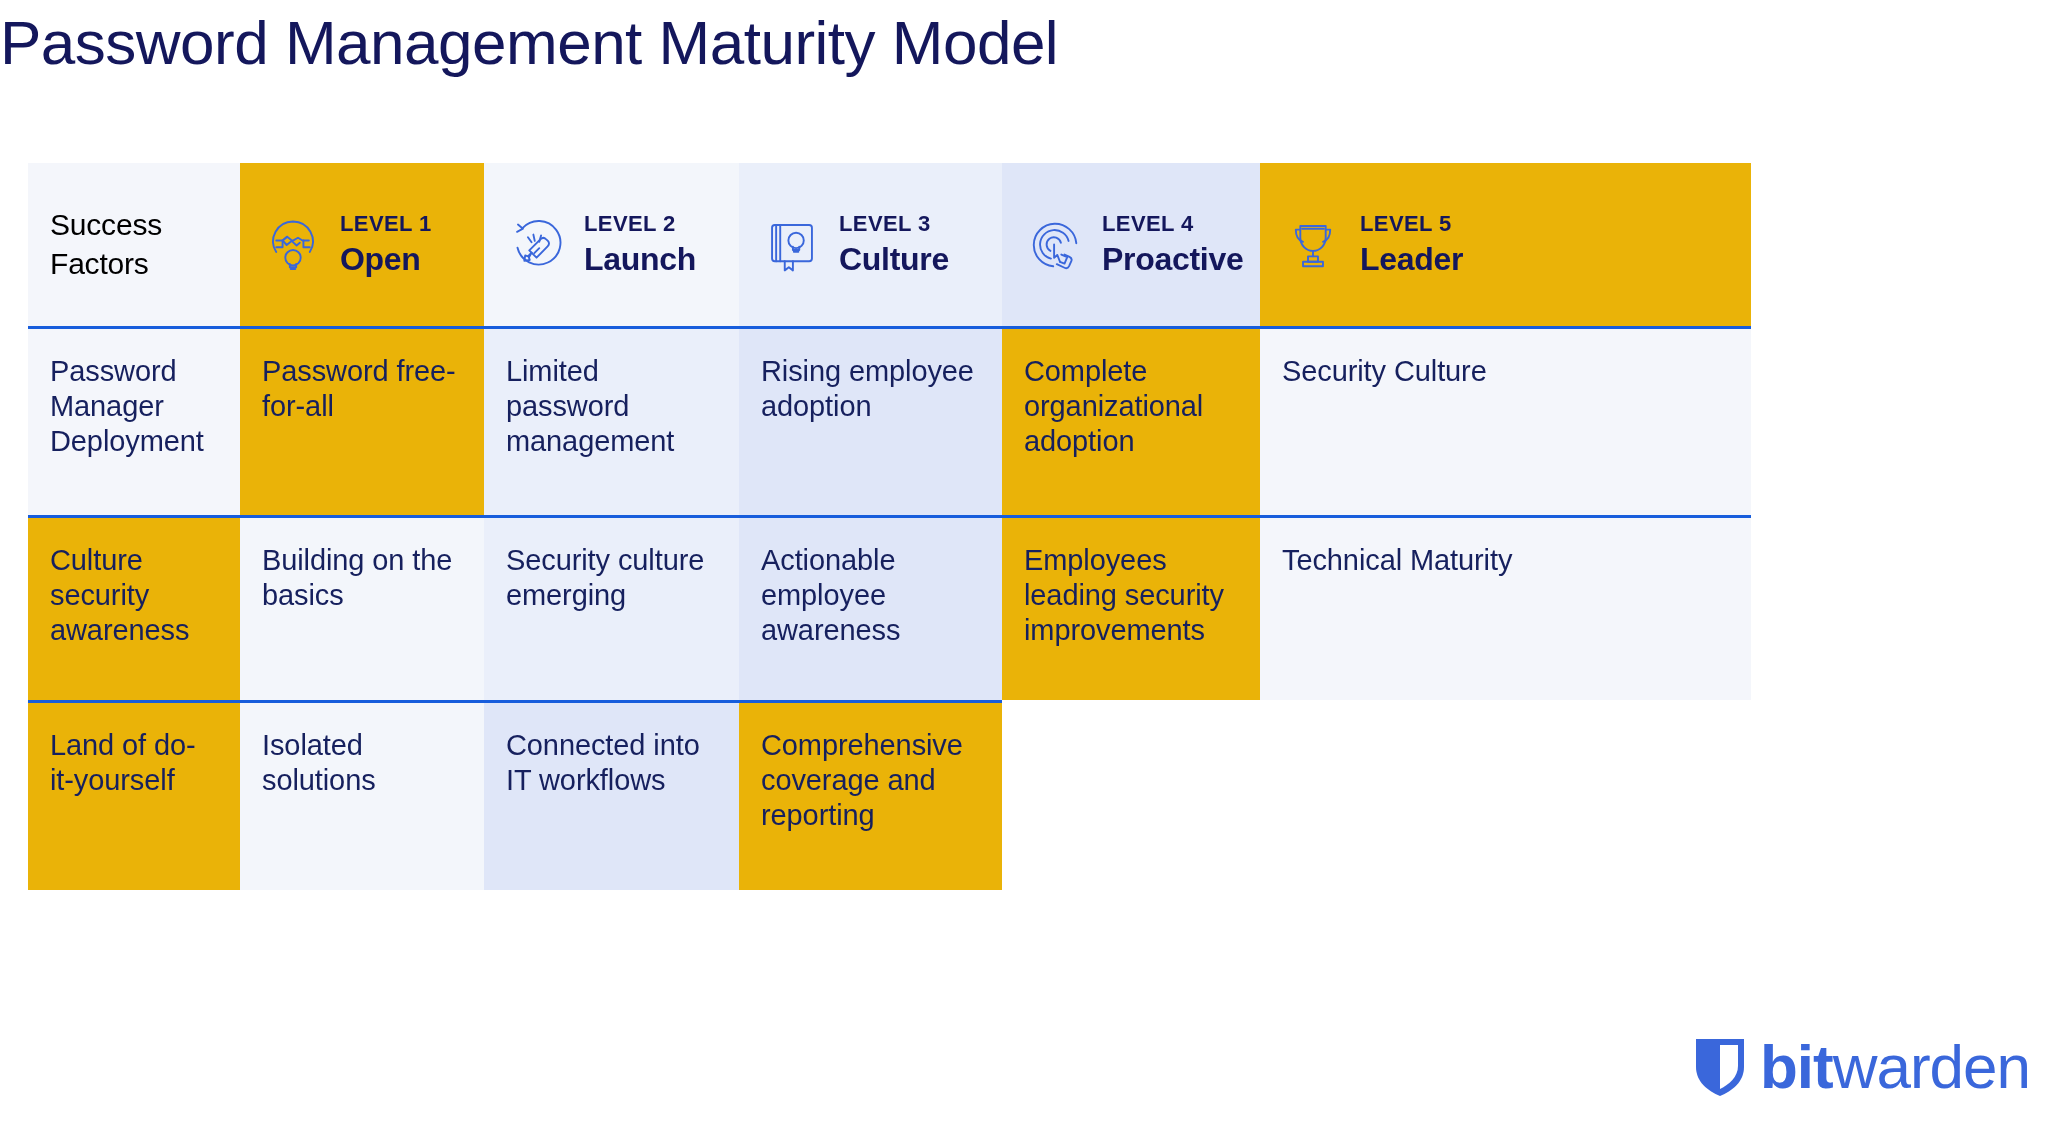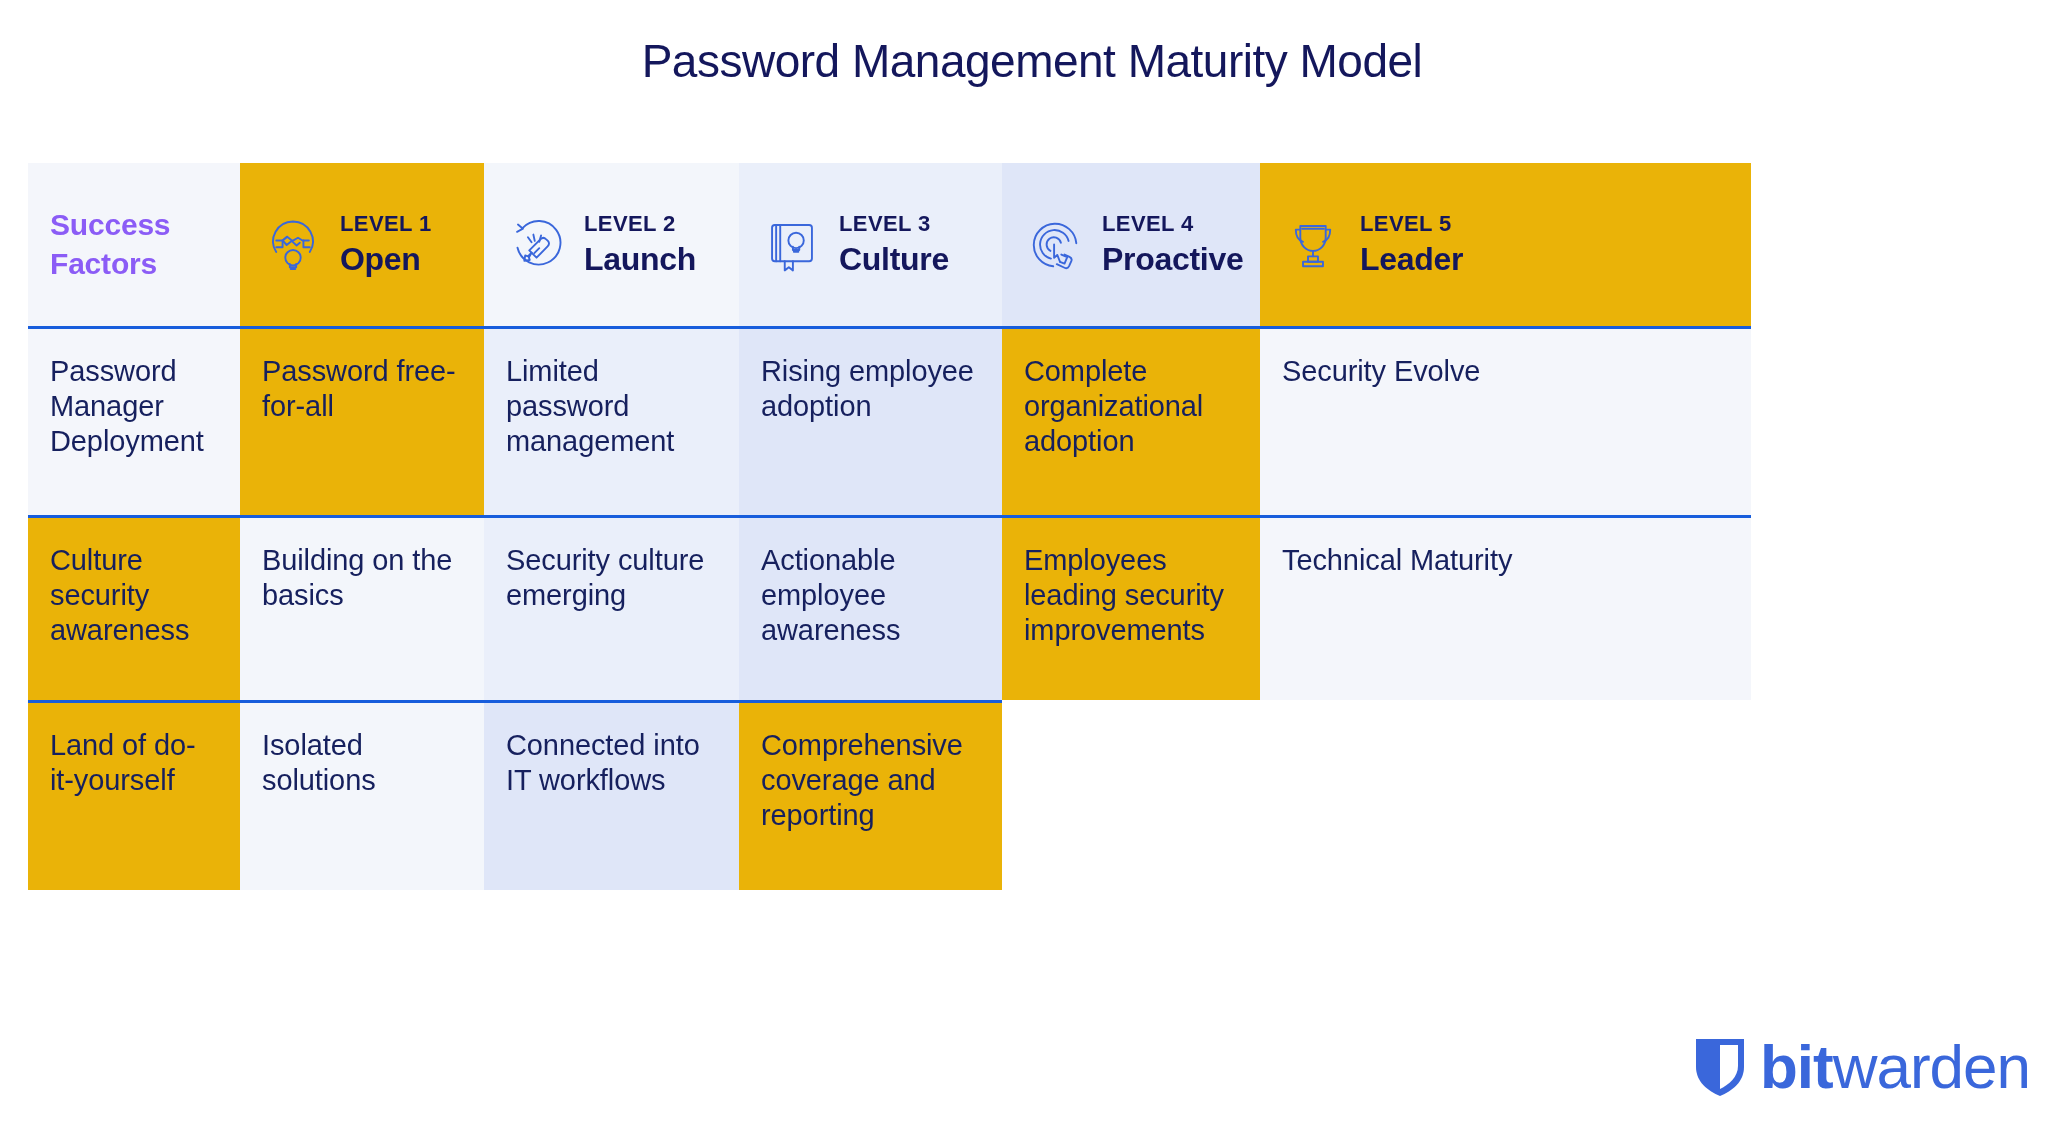--- a/index.html
+++ b/index.html
@@ -13,24 +13,23 @@
   #root {
     position: relative;
     width: 2064px;
     height: 1124px;
     background: #ffffff;
   }
 
   
   #title {
     position: absolute;
-    left: 0; top: 36px;
+    left: 0; top: 9px;
     width: 2064px;
-    text-align: center;
-    font-size: 46px;
+    font-size: 62px;
     font-weight: 400;
     letter-spacing: -0.5px;
     color: #14175c;
     line-height: 1.1;
     white-space: nowrap;
   }
 
   
   #table {
     position: absolute;
@@ -65,22 +64,22 @@
   }
 
   
   .hdr {
     display: flex;
     align-items: center;
     padding: 0 14px 0 22px;
   }
   .hdr-first {
     font-size: 30px;
-    font-weight: 700;
-    color: #8b5cf6;
+    font-weight: 400;
+    color: #000000;
     line-height: 1.27;
     letter-spacing: -0.2px;
   }
   .hdr-icon {
     flex: 0 0 auto;
     width: 62px;
     height: 62px;
     margin-right: 16px;
     display: flex;
     align-items: center;
@@ -248,21 +247,21 @@
       <div class="body-text">Limited password management</div>
     </div>
     <div class="cell c4 rowline">
       <div class="body-text">Rising employee adoption</div>
     </div>
     <div class="cell c5 rowline">
       <div class="body-text">Complete organizational adoption</div>
     </div>
 
     <div class="cell c0 rowline">
-      <div class="body-text">Security Evolve</div>
+      <div class="body-text">Security Culture</div>
     </div>
     <div class="cell c1 rowline">
       <div class="body-text">Culture security awareness</div>
     </div>
     <div class="cell c2 rowline">
       <div class="body-text">Building on the basics</div>
     </div>
     <div class="cell c3 rowline">
       <div class="body-text">Security culture emerging</div>
     </div>

